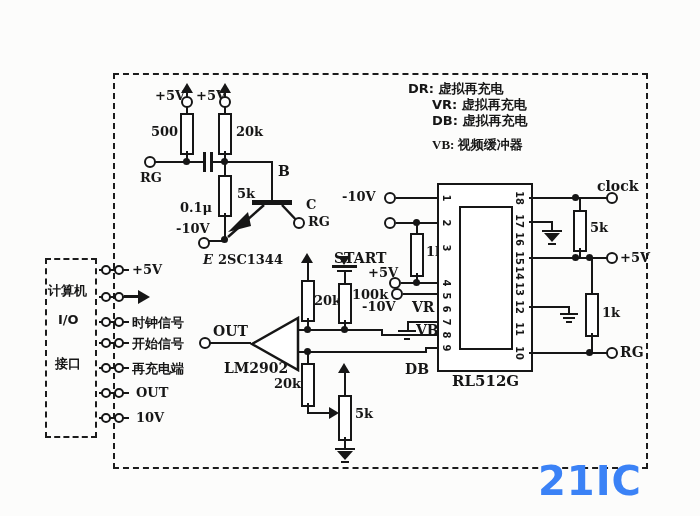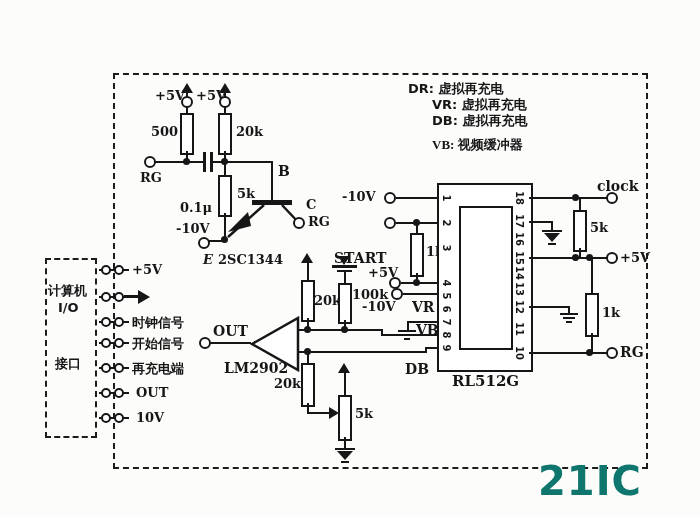--- a/index.html
+++ b/index.html
@@ -43,21 +43,21 @@
 
   <div>
     <div class="lbl zh" style="left:408px;top:80px;">DR: 虚拟再充电</div>
     <div class="lbl zh" style="left:432px;top:96px;">VR: 虚拟再充电</div>
     <div class="lbl zh" style="left:432px;top:112px;">DB: 虚拟再充电</div>
     <div class="lbl zh" style="left:432px;top:136px;font-family:Liberation Serif, serif;">VB: 视频缓冲器</div>
   </div>
 
   <div class="dash" style="left:45px;top:258px;width:48px;height:176px;"></div>
   <div class="lbl zh" style="left:48px;top:282px;">计算机</div>
-  <div class="lbl zh" style="left:58px;top:300px;">I/O</div>
+  <div class="lbl zh" style="left:58px;top:312px;">I/O</div>
   <div class="lbl zh" style="left:55px;top:355px;">接口</div>
 
   <div>
     <div class="wh" style="left:99px;top:269px;width:30px;"></div>
     <div class="cterm" style="left:101px;top:265px;"></div>
     <div class="cterm" style="left:114px;top:265px;"></div>
     <div class="lbl" style="left:132px;top:262px;">+5V</div>
 
     <div class="wh" style="left:99px;top:296px;width:30px;"></div>
     <div class="cterm" style="left:101px;top:292px;"></div>
@@ -292,16 +292,16 @@
     <div class="lbl" style="left:602px;top:305px;">1k</div>
     <div class="wv" style="left:591px;top:333px;height:20px;"></div>
 
     <div class="wh" style="left:529px;top:352px;width:78px;"></div>
     <div class="dot" style="left:586px;top:349px;"></div>
     <div class="term" style="left:606px;top:347px;"></div>
     <div class="lbl big" style="left:620px;top:344px;">RG</div>
   </div>
 
   <div id="wm">
-    <div class="brand" style="color:#0f766e;">21IC</div>
+    <div class="brand" style="color:#3b82f6;">21IC</div>
   </div>
 
 </div>
 
 </body></html>

